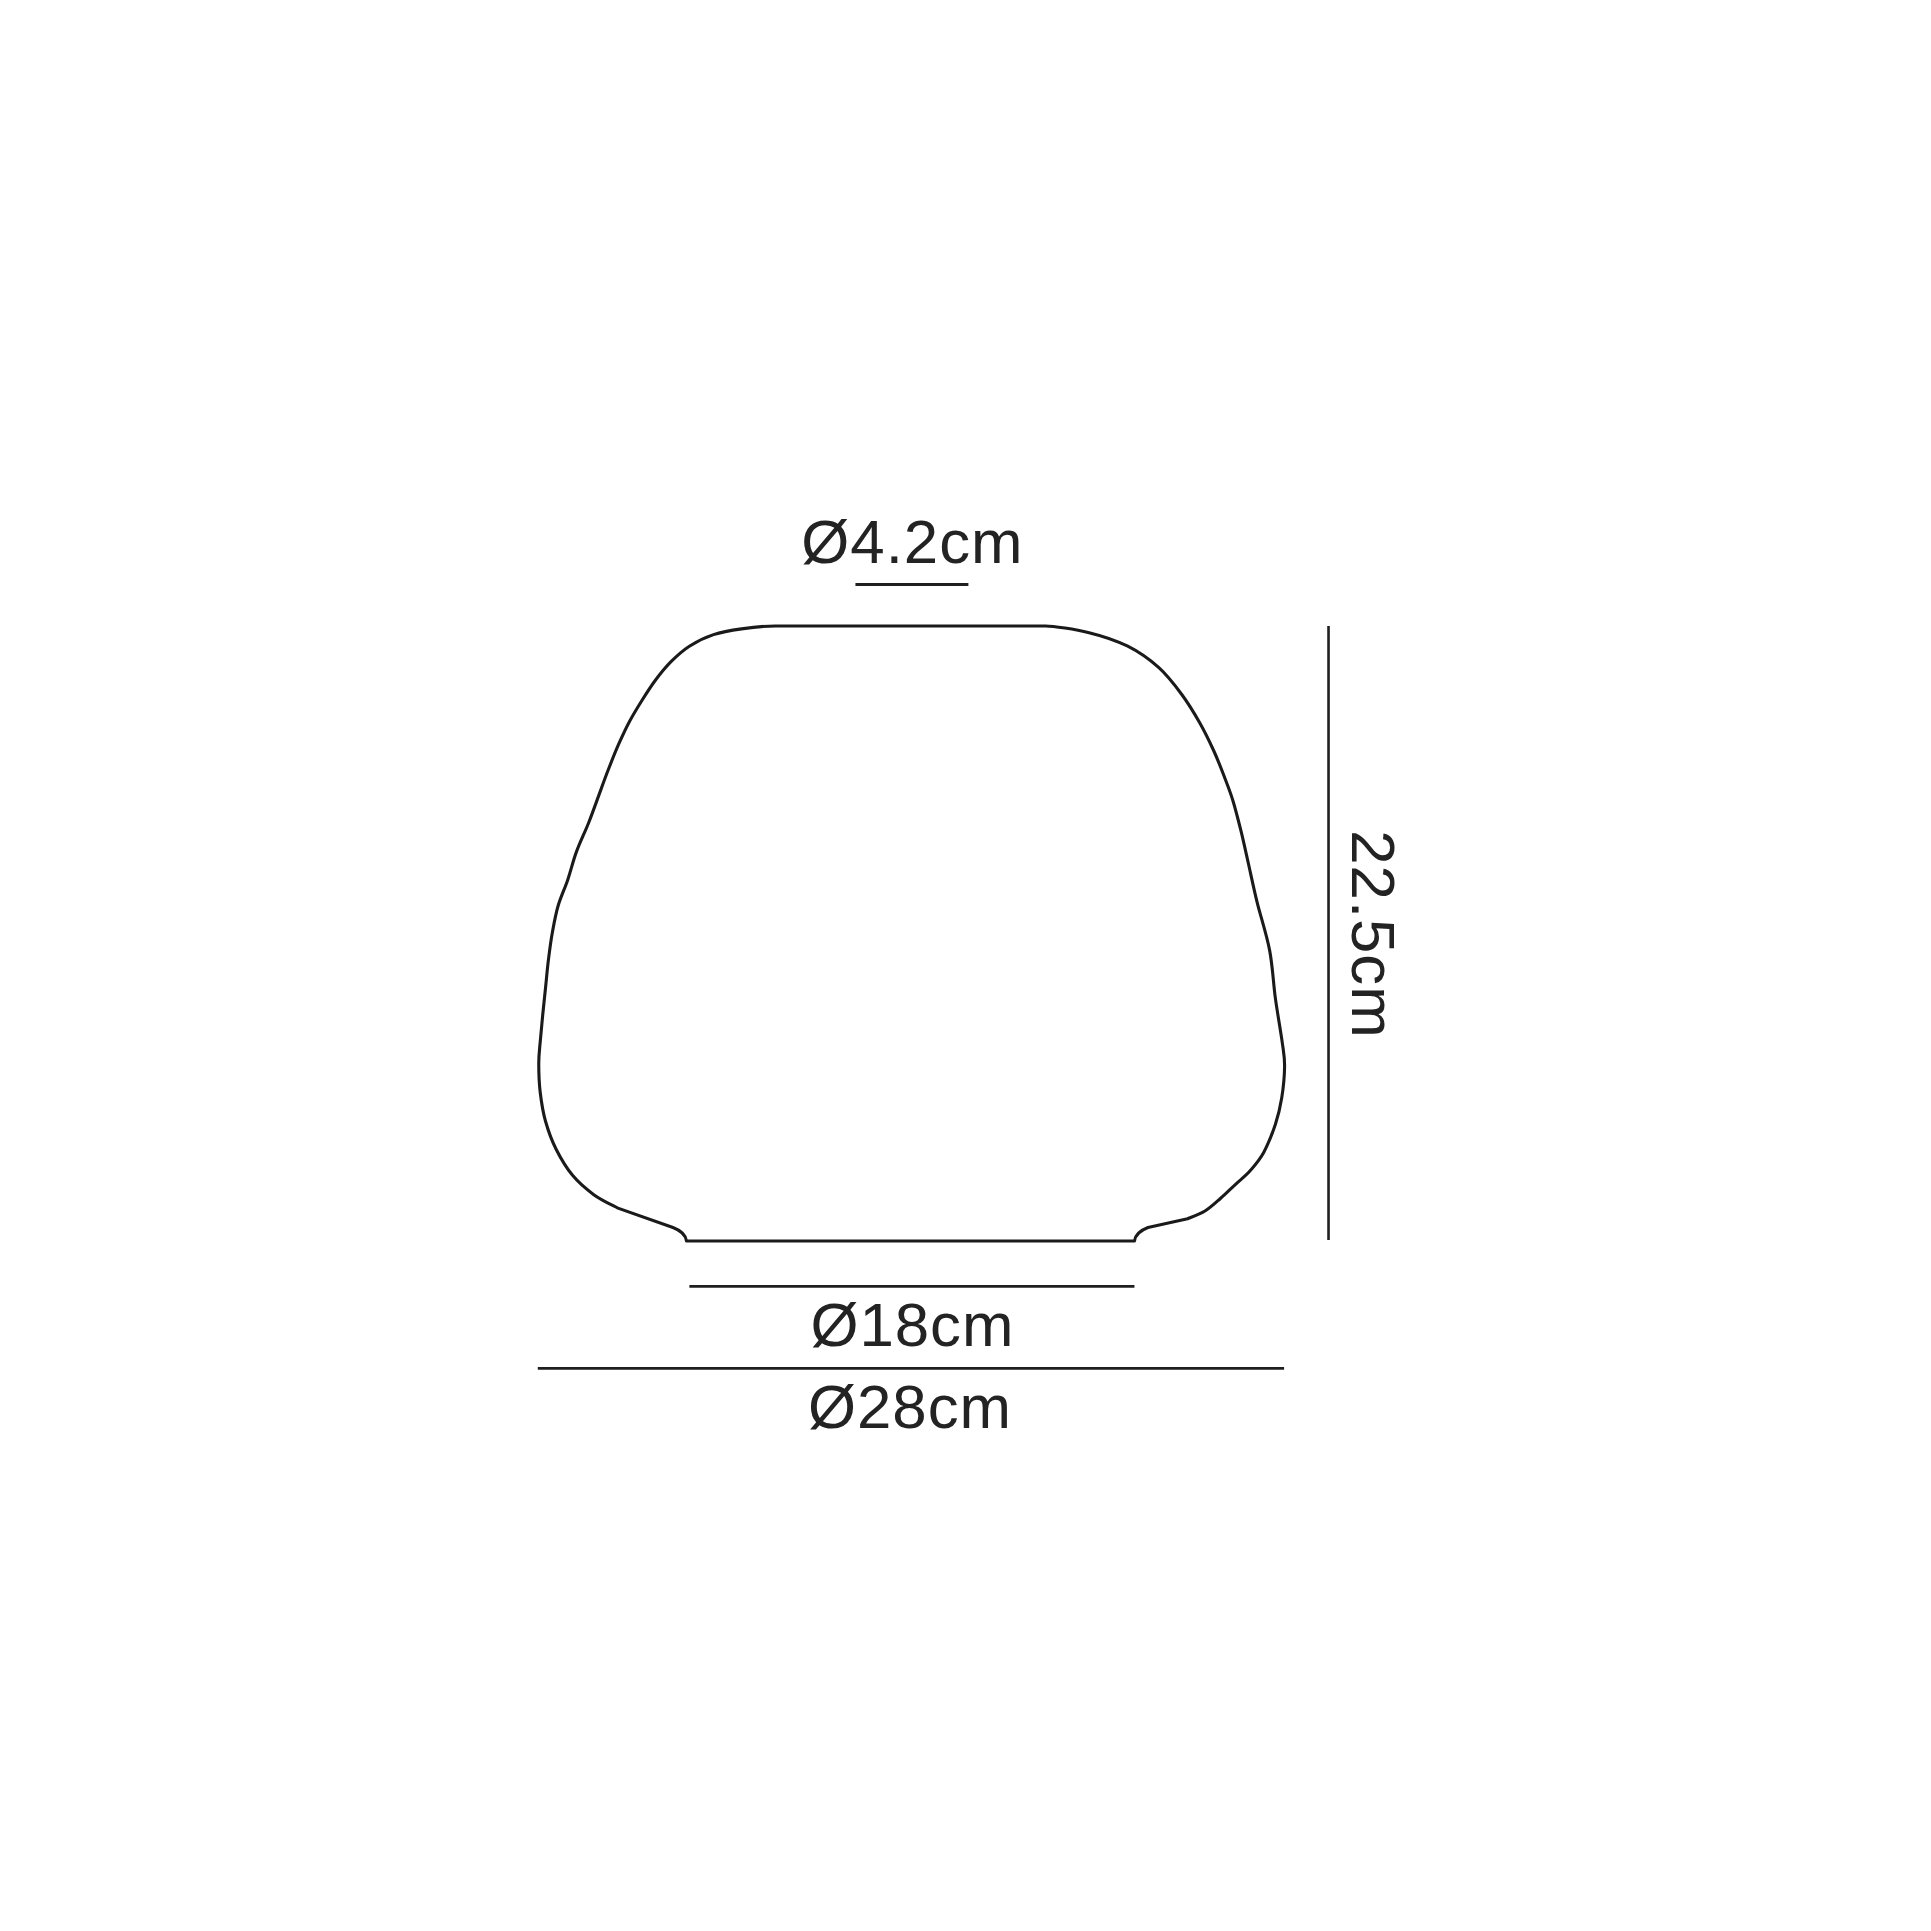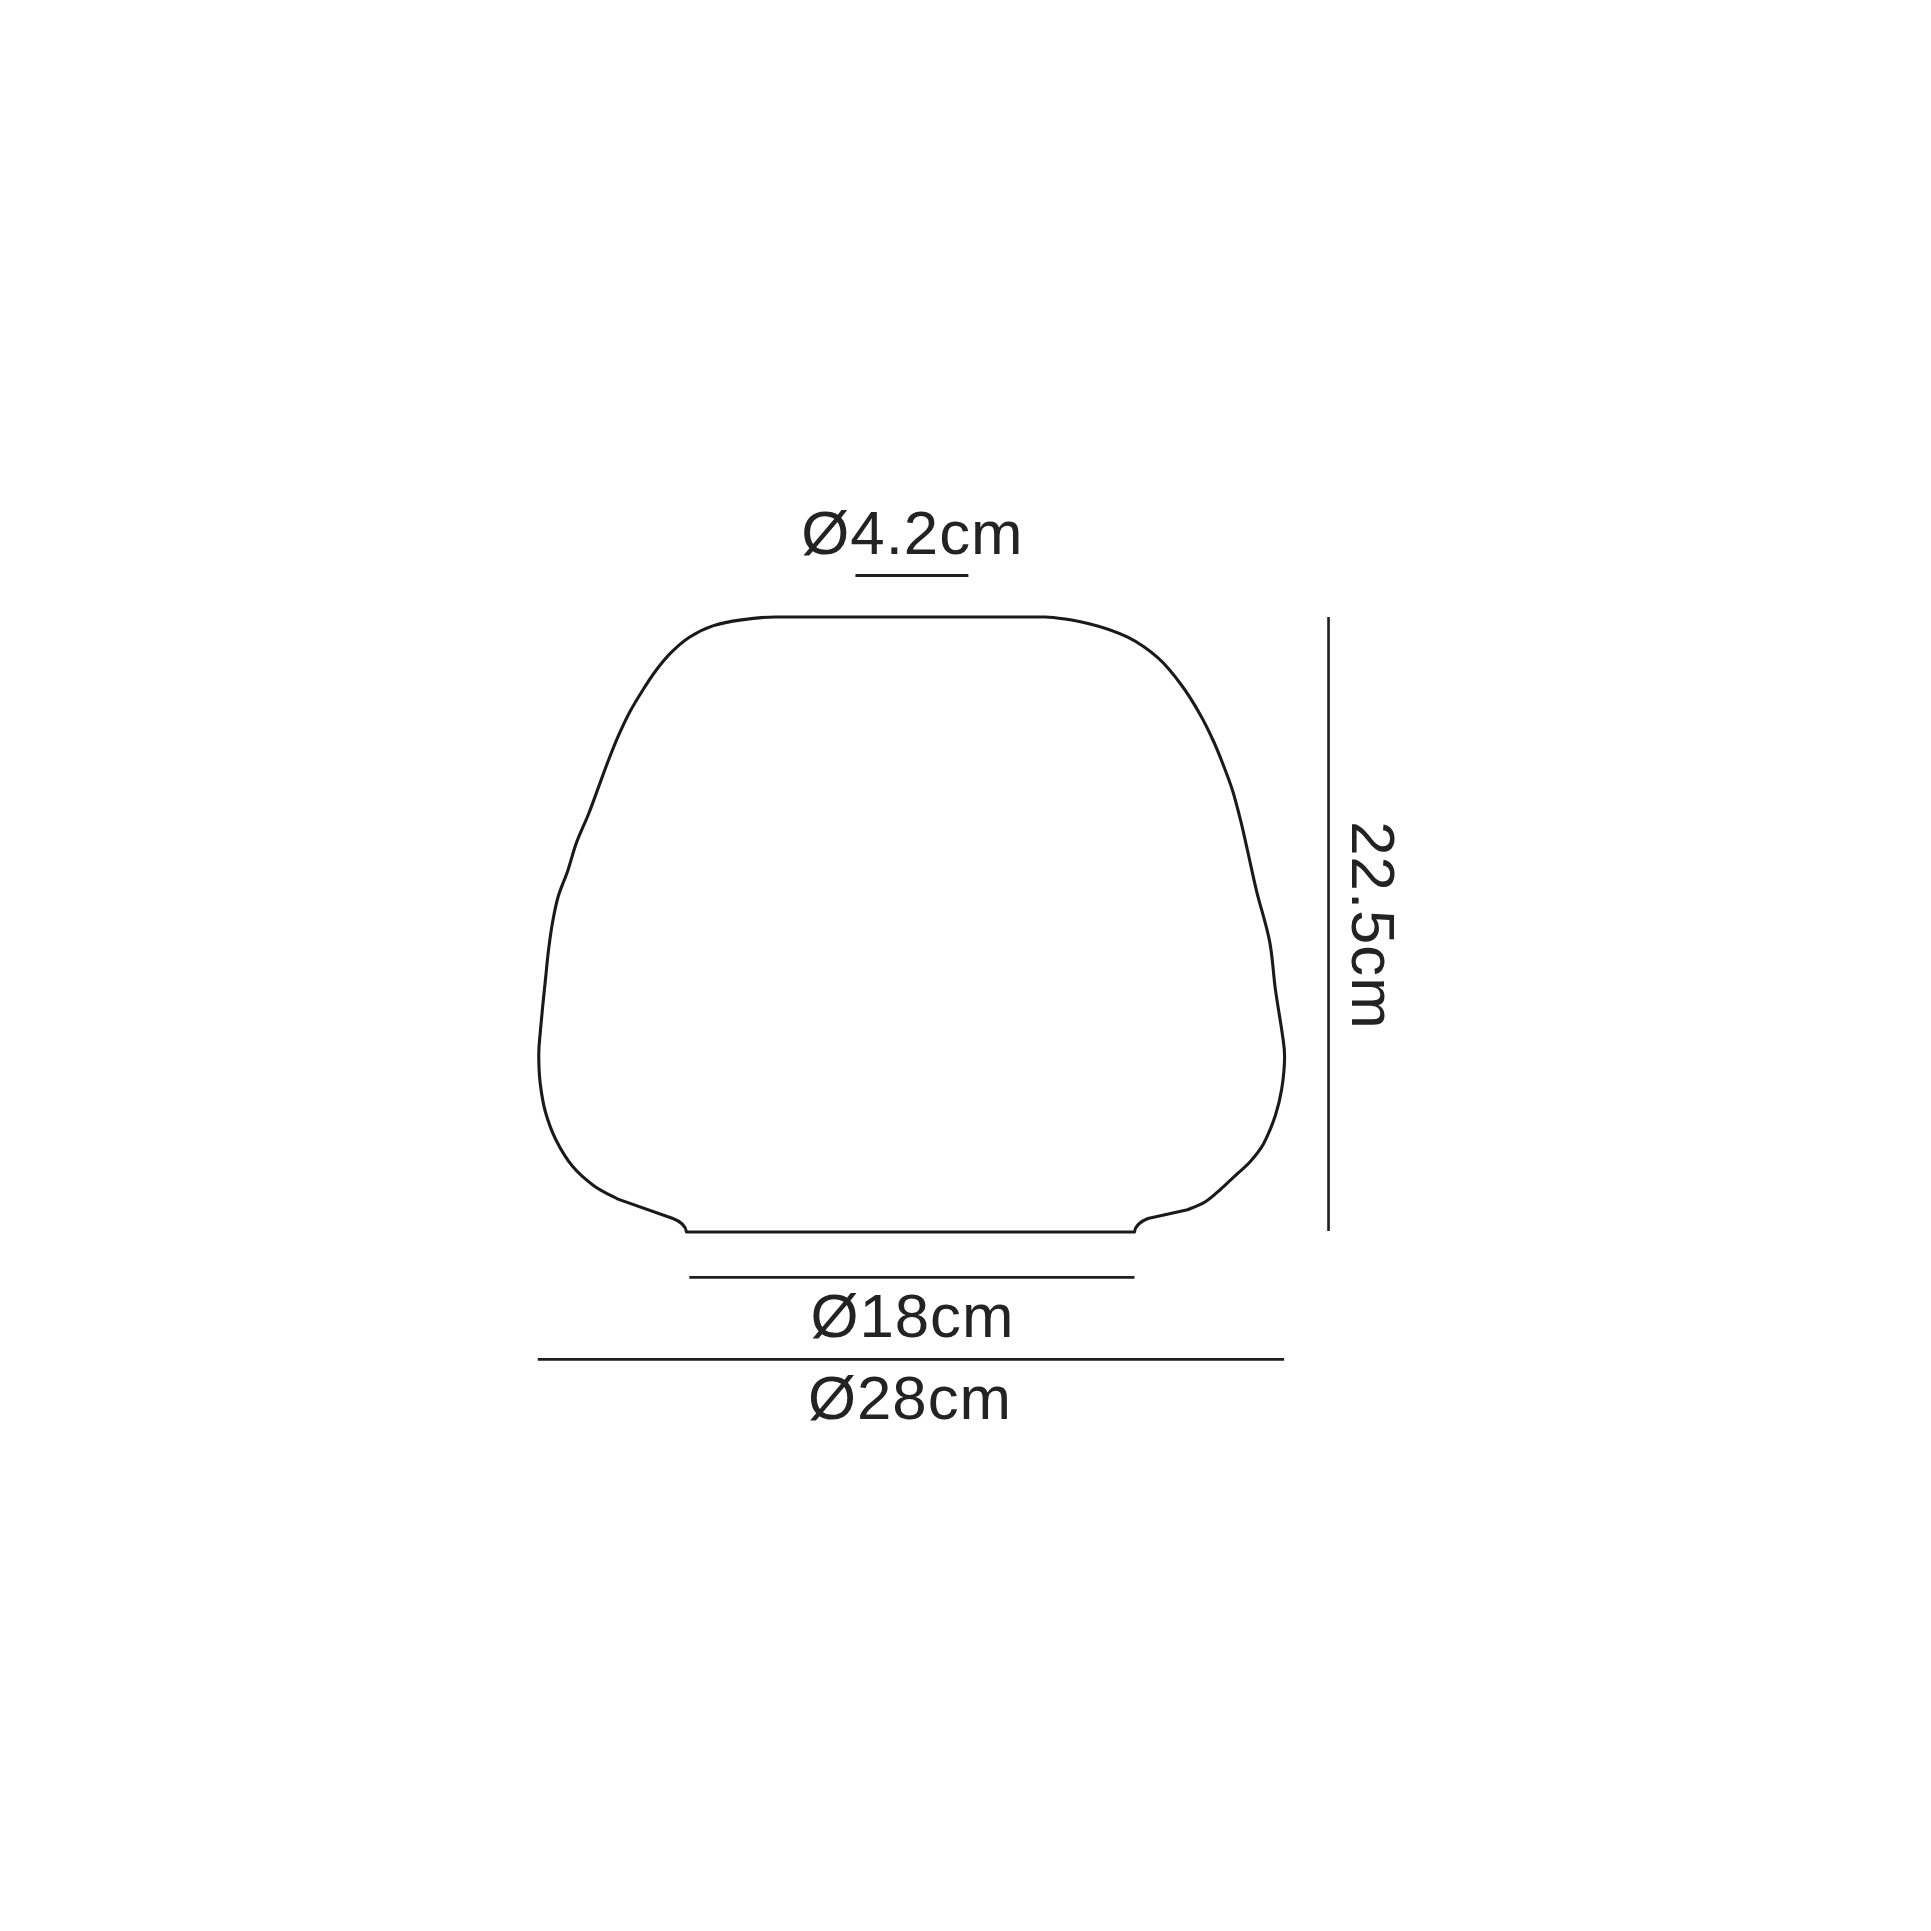--- a/index.html
+++ b/index.html
@@ -1,16 +1,16 @@
 <!DOCTYPE html>
 <html><head>
 <meta charset="utf-8">
 <style>
   html,body{margin:0;padding:0;background:#ffffff;}
-  .page{width:1931px;height:1832px;position:relative;background:#ffffff;overflow:hidden;}
+  .page{width:1931px;height:1832px;position:relative;background:#ffffff;overflow:hidden;margin-top:9px;}
   svg{display:block;}
   text{font-family:"Liberation Sans", sans-serif;fill:#232323;}
 </style>
 </head>
 <body>
 <div class="page">
 <svg width="1931" height="1931" viewBox="0 0 2000 2000">
 
   <rect x="0" y="0" width="2000" height="2000" fill="#ffffff"></rect>
 

